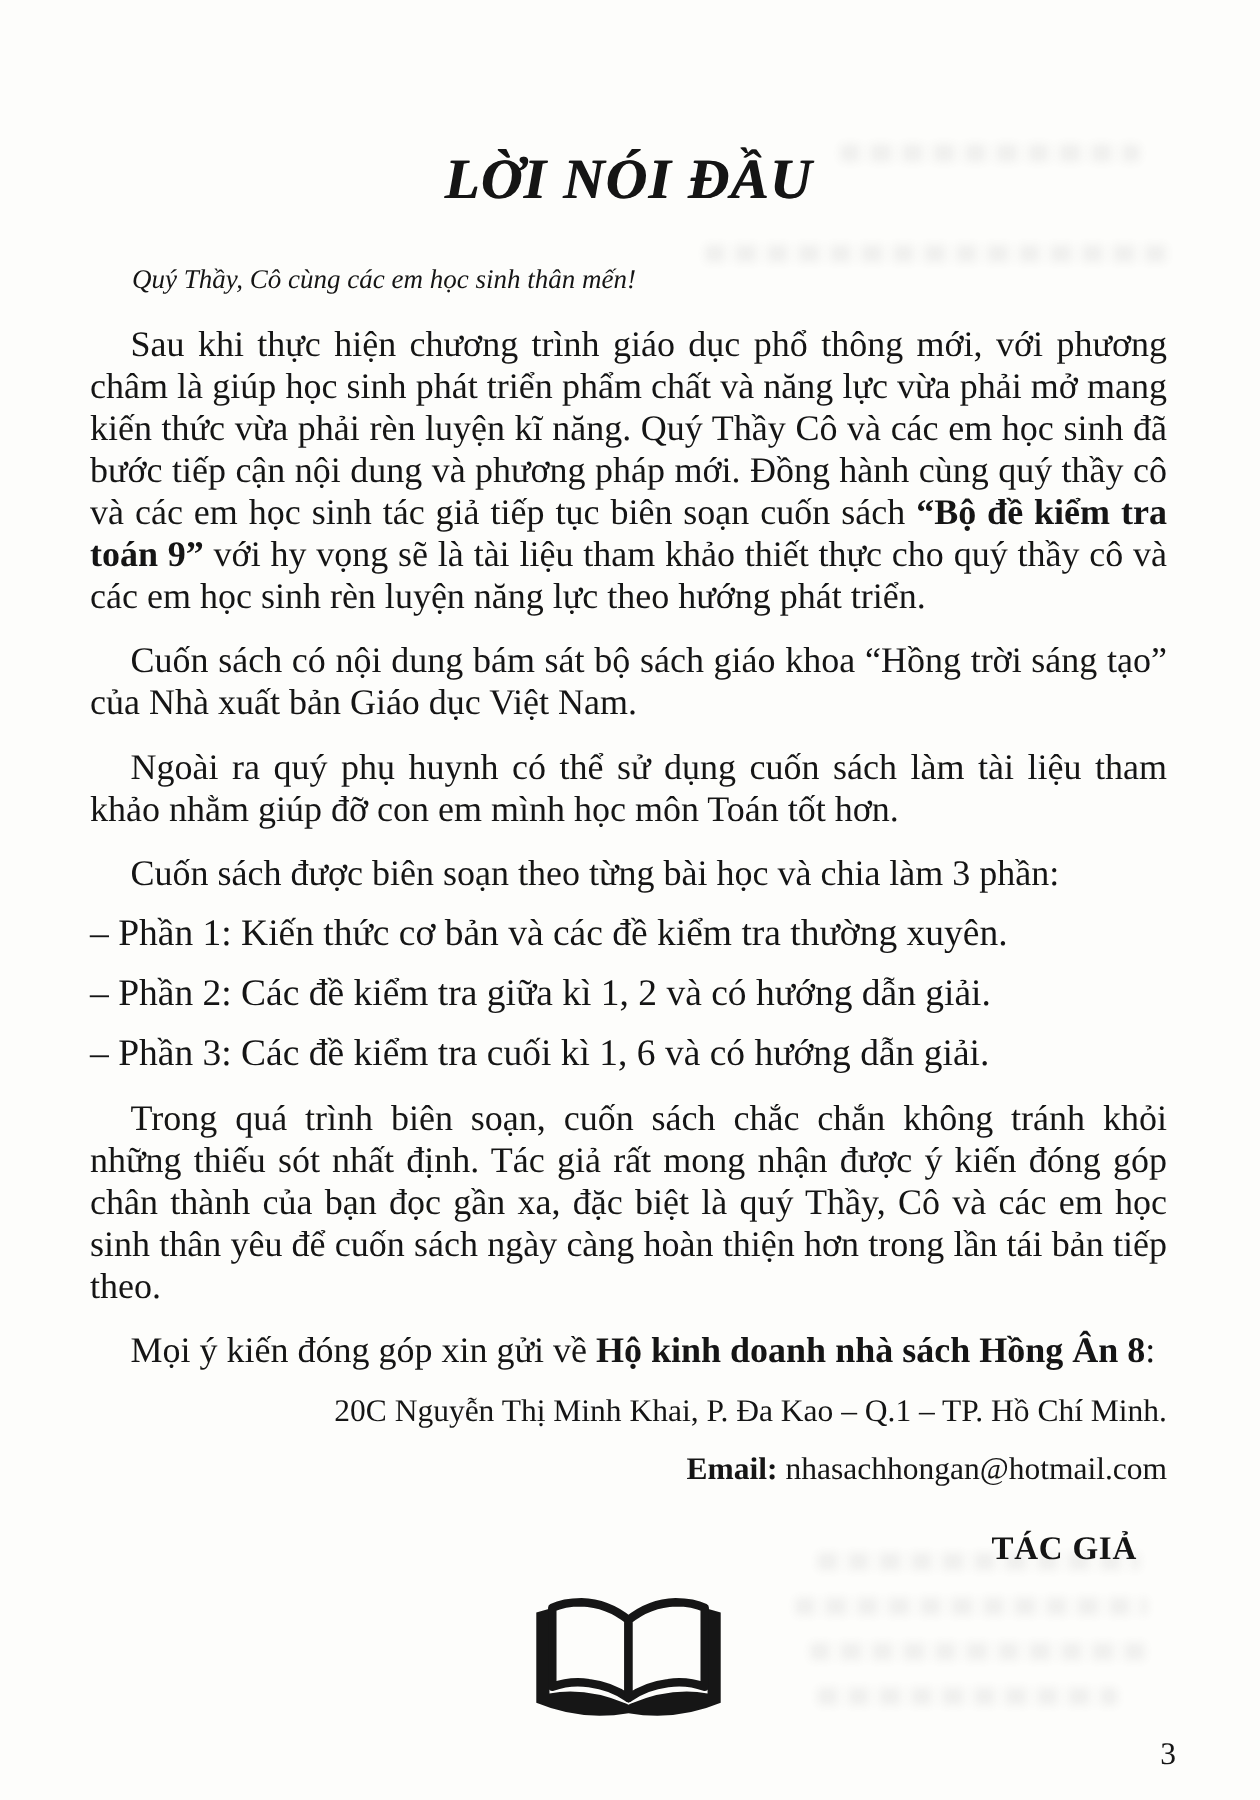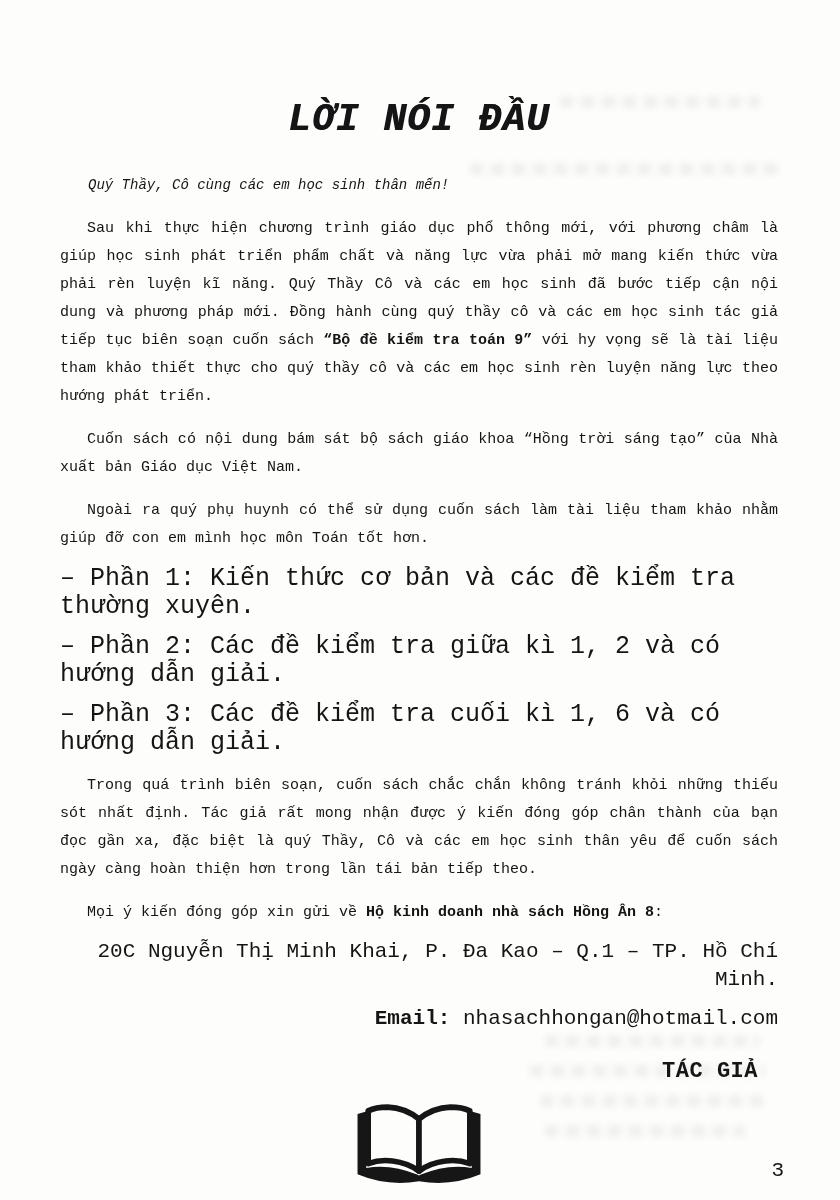--- a/index.html
+++ b/index.html
@@ -2,21 +2,21 @@
 <html><head>
 <meta charset="utf-8">
 <style>
   html,body{margin:0;padding:0;background:#e8e8e8;}
   .page{
     position:relative;
     width:840px;height:1200px;
     margin:0 auto;
     background:#fdfdfb;
     color:#151515;
-    font-family:Liberation Mono, monospace;
+    font-family:Liberation Serif, serif;
     overflow:hidden;
   }
   .content{
     position:absolute;
     left:60px;top:0;
     width:718px;
   }
   .title{
     margin:0;
     padding-top:98px;
@@ -24,26 +24,26 @@
     font-size:38px;
     font-weight:bold;
     font-style:italic;
     letter-spacing:1px;
     text-shadow:0.6px 0 0 currentColor;
   }
   .greeting{
     margin:30px 0 16px 0;
     padding-left:28px;
     font-style:italic;
-    font-size:14px;
+    font-size:18px;
     line-height:28px;
   }
   .body-par{
     margin:15px 0 0 0;
-    font-size:15px;
+    font-size:24px;
     line-height:28px;
     text-align:justify;
     text-indent:27px;
   }
   .list-par{
     margin:12px 0 0 0;
     font-size:25px;
     line-height:28px;
   }
   .bold{font-weight:bold;}
@@ -107,20 +107,21 @@
     <h1 class="title">LỜI NÓI ĐẦU</h1>
 
     <p class="greeting">Quý Thầy, Cô cùng các em học sinh thân mến!</p>
 
     <p class="body-par"><span>Sau khi thực hiện chương trình giáo dục phổ thông mới, với phương châm là giúp học sinh phát triển phẩm chất và năng lực vừa phải mở mang kiến thức vừa phải rèn luyện kĩ năng. Quý Thầy Cô và các em học sinh đã bước tiếp cận nội dung và phương pháp mới. Đồng hành cùng quý thầy cô và các em học sinh tác giả tiếp tục biên soạn cuốn sách </span><span class="bold">“Bộ đề kiểm tra toán 9”</span><span> với hy vọng sẽ là tài liệu tham khảo thiết thực cho quý thầy cô và các em học sinh rèn luyện năng lực theo hướng phát triển.</span></p>
 
     <p class="body-par">Cuốn sách có nội dung bám sát bộ sách giáo khoa “Hồng trời sáng tạo” của Nhà xuất bản Giáo dục Việt Nam.</p>
 
     <p class="body-par">Ngoài ra quý phụ huynh có thể sử dụng cuốn sách làm tài liệu tham khảo nhằm giúp đỡ con em mình học môn Toán tốt hơn.</p>
 
+    <p class="body-par">Cuốn sách được biên soạn theo từng bài học và chia làm 3 phần:</p>
 
     <div>
       <p class="list-par">– Phần 1: Kiến thức cơ bản và các đề kiểm tra thường xuyên.</p>
       <p class="list-par">– Phần 2: Các đề kiểm tra giữa kì 1, 2 và có hướng dẫn giải.</p>
       <p class="list-par">– Phần 3: Các đề kiểm tra cuối kì 1, 6 và có hướng dẫn giải.</p>
     </div>
 
     <p class="body-par">Trong quá trình biên soạn, cuốn sách chắc chắn không tránh khỏi những thiếu sót nhất định. Tác giả rất mong nhận được ý kiến đóng góp chân thành của bạn đọc gần xa, đặc biệt là quý Thầy, Cô và các em học sinh thân yêu để cuốn sách ngày càng hoàn thiện hơn trong lần tái bản tiếp theo.</p>
 
     <p class="body-par"><span>Mọi ý kiến đóng góp xin gửi về </span><span class="bold">Hộ kinh doanh nhà sách Hồng Ân 8</span><span>:</span></p>

